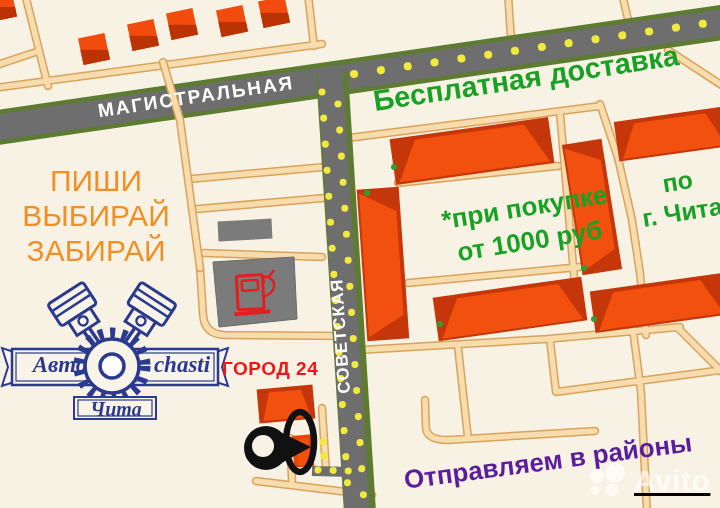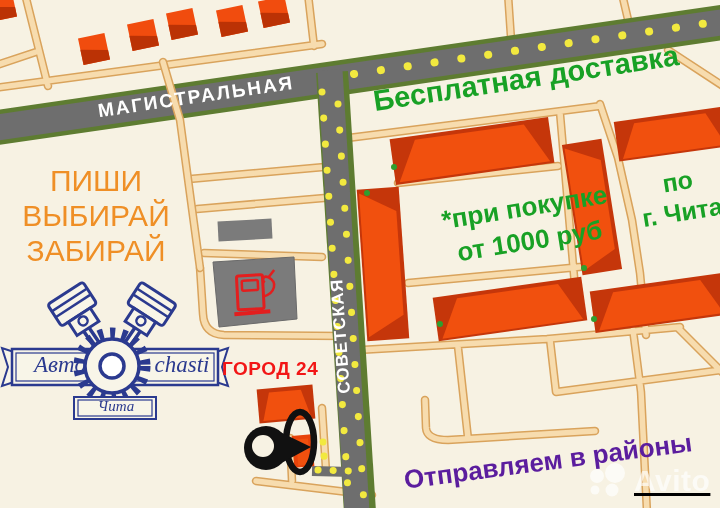--- a/index.html
+++ b/index.html
@@ -37,25 +37,25 @@
   .store-name{
     left:222px;top:358px;width:106px;text-align:left;
     color:#f21616;font-weight:bold;font-size:19px;letter-spacing:0.5px;
   }
   .address{
     left:4px;top:428px;width:226px;text-align:center;
     color:#1c3bc4;font-weight:bold;font-size:28px;line-height:32px;
   }
   .logo-word{
     color:#2b3a8f;font-family:"Liberation Serif",serif;
-    font-style:italic;font-weight:normal;text-align:center;
+    font-style:italic;font-weight:bold;text-align:center;
   }
   .logo-left{left:22px;top:352px;width:76px;font-size:23px;}
   .logo-right{left:139px;top:352px;width:86px;font-size:23px;}
-  .logo-city{left:78px;top:398px;width:76px;font-size:15px;border-radius:8px;}
+  .logo-city{left:78px;top:398px;width:76px;font-size:20px;border-radius:8px;}
   .watermark{
     position:absolute;left:584px;top:458px;width:136px;height:46px;
     display:flex;align-items:center;z-index:30;text-decoration:underline;
   }
   .watermark .wm-text{
     color:rgba(255,255,255,0.66);font-weight:bold;font-size:30px;
     letter-spacing:0.5px;margin-left:2px;
   }
 </style>
 </head>

